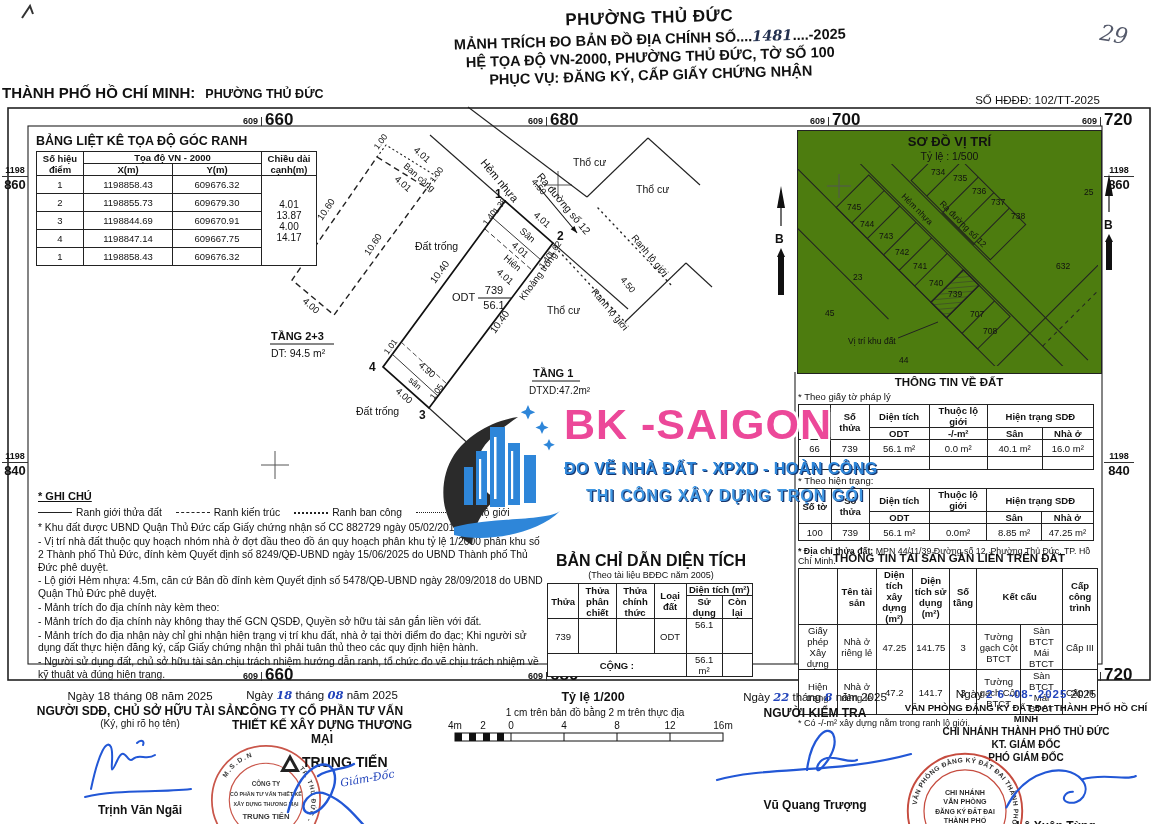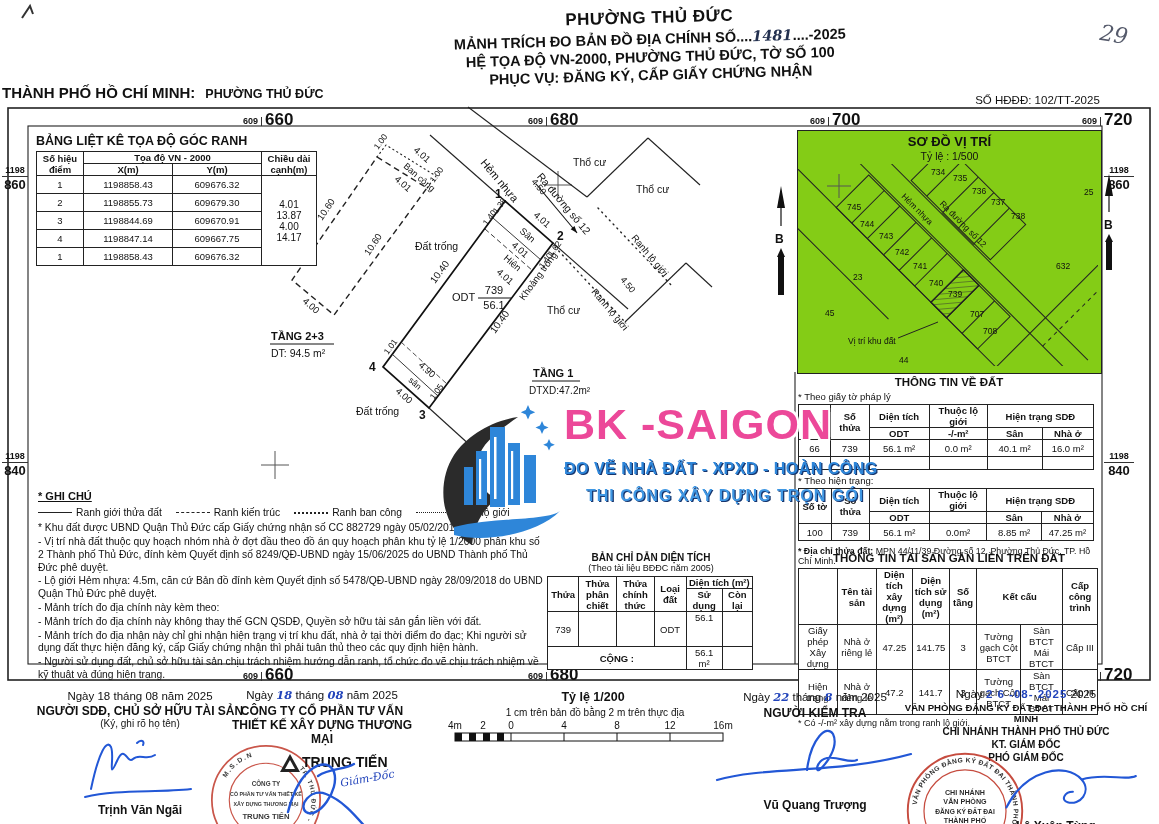--- a/index.html
+++ b/index.html
@@ -51,21 +51,21 @@
   .sig{text-align:center;}
   .sig .date{font-size:11.5px;}
   .sig .role{font-weight:bold;font-size:12px;margin-top:2px;}
   .sig .note{font-size:10px;}
   .sig .name{font-weight:bold;font-size:12px;}
   .bluehand{font-family:"DejaVu Serif",serif;font-style:italic;color:#2244bb;font-weight:bold;}
   .stampdate{color:#2244bb;font-weight:bold;letter-spacing:1px;}
   .handnote{position:absolute;font-family:"DejaVu Serif",serif;font-style:italic;color:#2244bb;
             font-size:11px;transform:rotate(-10deg);}
   
-  .siteplan{left:797px;top:130px;width:303px;height:242px;border:1.4px solid #222;background:#84cc16;z-index:3;}
+  .siteplan{left:797px;top:130px;width:303px;height:242px;border:1.4px solid #222;background:#4d7c0f;z-index:3;}
   .sp-title{text-align:center;font-weight:bold;font-size:13px;margin-top:3px;}
   .sp-scale{text-align:center;font-size:10.5px;margin-top:1px;}
   .panel-title{font-weight:bold;font-size:11.5px;text-align:center;}
   svg text{font-family:"Liberation Sans",sans-serif;fill:#111;}
   .z3{z-index:3;} .z4{z-index:4;}
 </style>
 </head>
 <body>
 
 <div class="page">
@@ -504,21 +504,21 @@
     <p>* Khu đất được UBND Quận Thủ Đức cấp Giấy chứng nhận số CC 882729 ngày 05/02/2016.</p>
     <p>- Vị trí nhà đất thuộc quy hoạch nhóm nhà ở đợt đầu theo đồ án quy hoạch phân khu tỷ lệ 1/2000 phân khu số 2 Thành phố Thủ Đức, đính kèm Quyết định số 8249/QĐ-UBND ngày 15/06/2025 do UBND Thành phố Thủ Đức phê duyệt.</p>
     <p>- Lộ giới Hẻm nhựa: 4.5m, căn cứ Bản đồ đính kèm Quyết định số 5478/QĐ-UBND ngày 28/09/2018 do UBND Quận Thủ Đức phê duyệt.</p>
     <p>- Mảnh trích đo địa chính này kèm theo:</p>
     <p>- Mảnh trích đo địa chính này không thay thế GCN QSDĐ, Quyền sở hữu tài sản gắn liền với đất.</p>
     <p>- Mảnh trích đo địa nhận này chỉ ghi nhận hiện trạng vị trí khu đất, nhà ở tại thời điểm đo đạc; Khi người sử dụng đất thực hiện đăng ký, cấp Giấy chứng nhận thì phải tuân thủ theo các quy định hiện hành.</p>
     <p>- Người sử dụng đất, chủ sở hữu tài sản chịu trách nhiệm hướng dẫn ranh, tổ chức đo vẽ chịu trách nhiệm về kỹ thuật và đúng hiện trạng.</p>
   </div>
 
   <div class="abs z3" style="left:547px;top:552px;width:208px">
-    <div style="text-align:center;font-weight:bold;font-size:10px">BẢN CHỈ DẪN DIỆN TÍCH</div>
+    <div style="text-align:center;font-weight:bold;font-size:16px">BẢN CHỈ DẪN DIỆN TÍCH</div>
     <div style="text-align:center;font-size:9px">(Theo tài liệu BĐĐC năm 2005)</div>
     <table class="dt" style="margin-top:3px;width:206px">
       <tbody>
           <tr>
         <th rowspan="2" style="width:28px">Thửa</th>
         <th rowspan="2" style="width:38px">Thửa phân chiết</th>
         <th rowspan="2" style="width:38px">Thửa chính thức</th>
         <th rowspan="2" style="width:32px">Loại đất</th>
         <th colspan="2">Diện tích (m²)</th>
       </tr>

